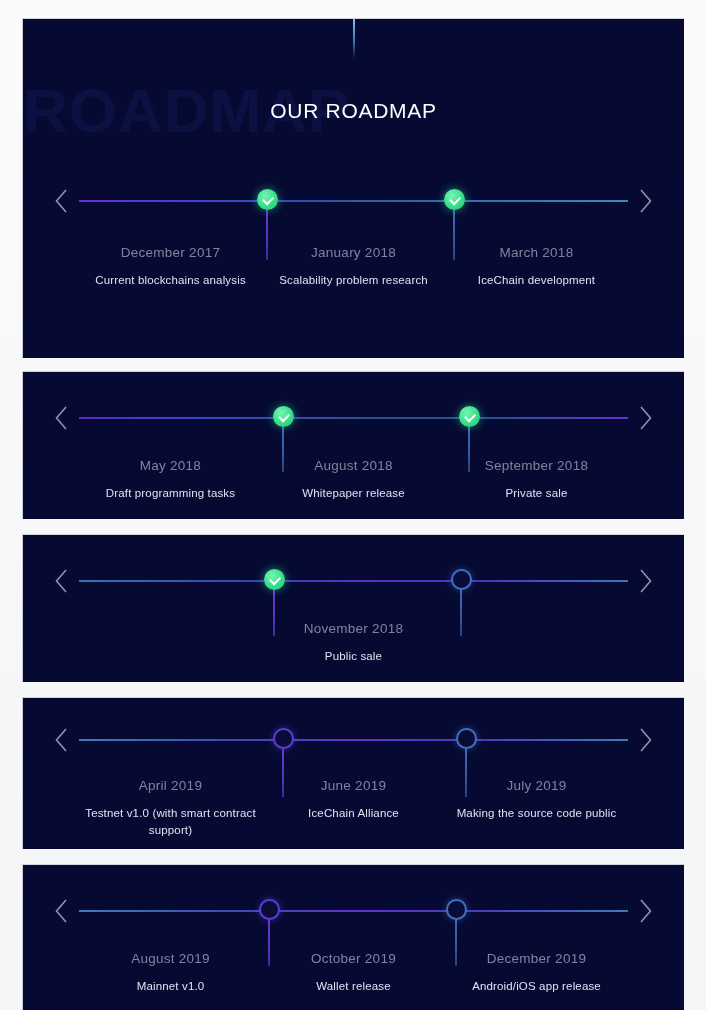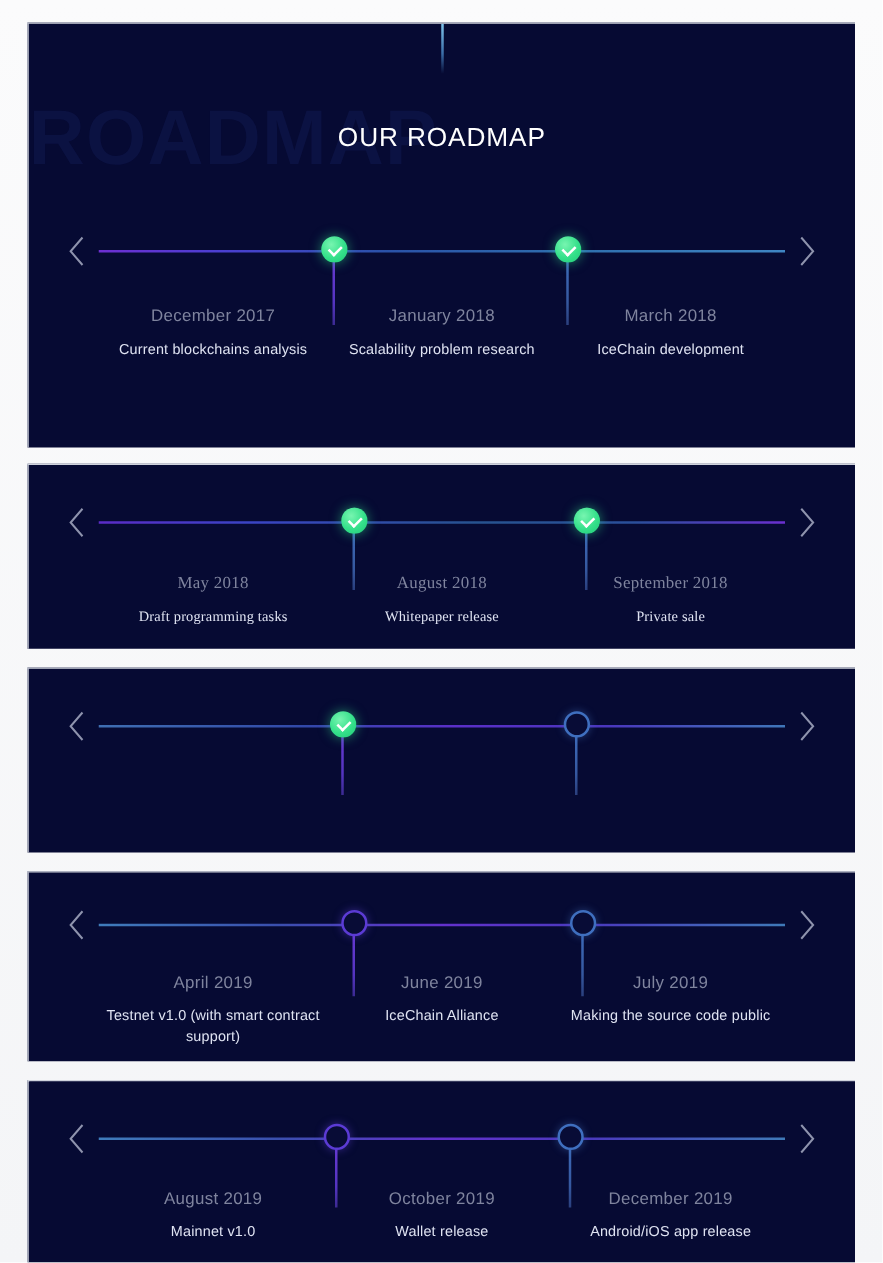--- a/index.html
+++ b/index.html
@@ -251,21 +251,21 @@
           <div class="desc">Scalability problem research</div>
         </div>
         <div class="cell">
           <div class="date">March 2018</div>
           <div class="desc">IceChain development</div>
         </div>
       </div>
     </div>
   </div>
 
-  <div class="panel" style="top:371px;height:148px;font-family:Liberation Serif, serif;">
+  <div class="panel" style="top:371px;height:148px;">
     <div class="timeline" style="top:24px;">
       <div class="rail-row">
         <div class="rail v2"></div>
         <div class="chev chev-left">
           <svg viewBox="0 0 17 28">
               <polyline points="13,3 3.5,14 13,25" fill="none" stroke="currentColor" stroke-width="1.6"></polyline>
             </svg>
         </div>
         <div class="chev chev-right">
           <svg viewBox="0 0 17 28">
@@ -309,20 +309,24 @@
               <polyline points="4,3 13.5,14 4,25" fill="none" stroke="currentColor" stroke-width="1.6"></polyline>
             </svg>
         </div>
         <div class="marker done" style="left:251px;"></div>
         <div class="marker pending cool" style="left:438px;"></div>
         <div class="divider" style="left:251px;height:56px;"></div>
         <div class="divider cool" style="left:438px;height:56px;"></div>
       </div>
 
       <div class="labels" style="top:62px;">
+        <div class="cell">
+          <div class="date">November 2018</div>
+          <div class="desc">Public sale</div>
+        </div>
       </div>
     </div>
   </div>
 
   <div class="panel" style="top:697px;height:152px;">
     <div class="timeline" style="top:20px;">
       <div class="rail-row">
         <div class="rail v4"></div>
         <div class="chev chev-left">
           <svg viewBox="0 0 17 28">

